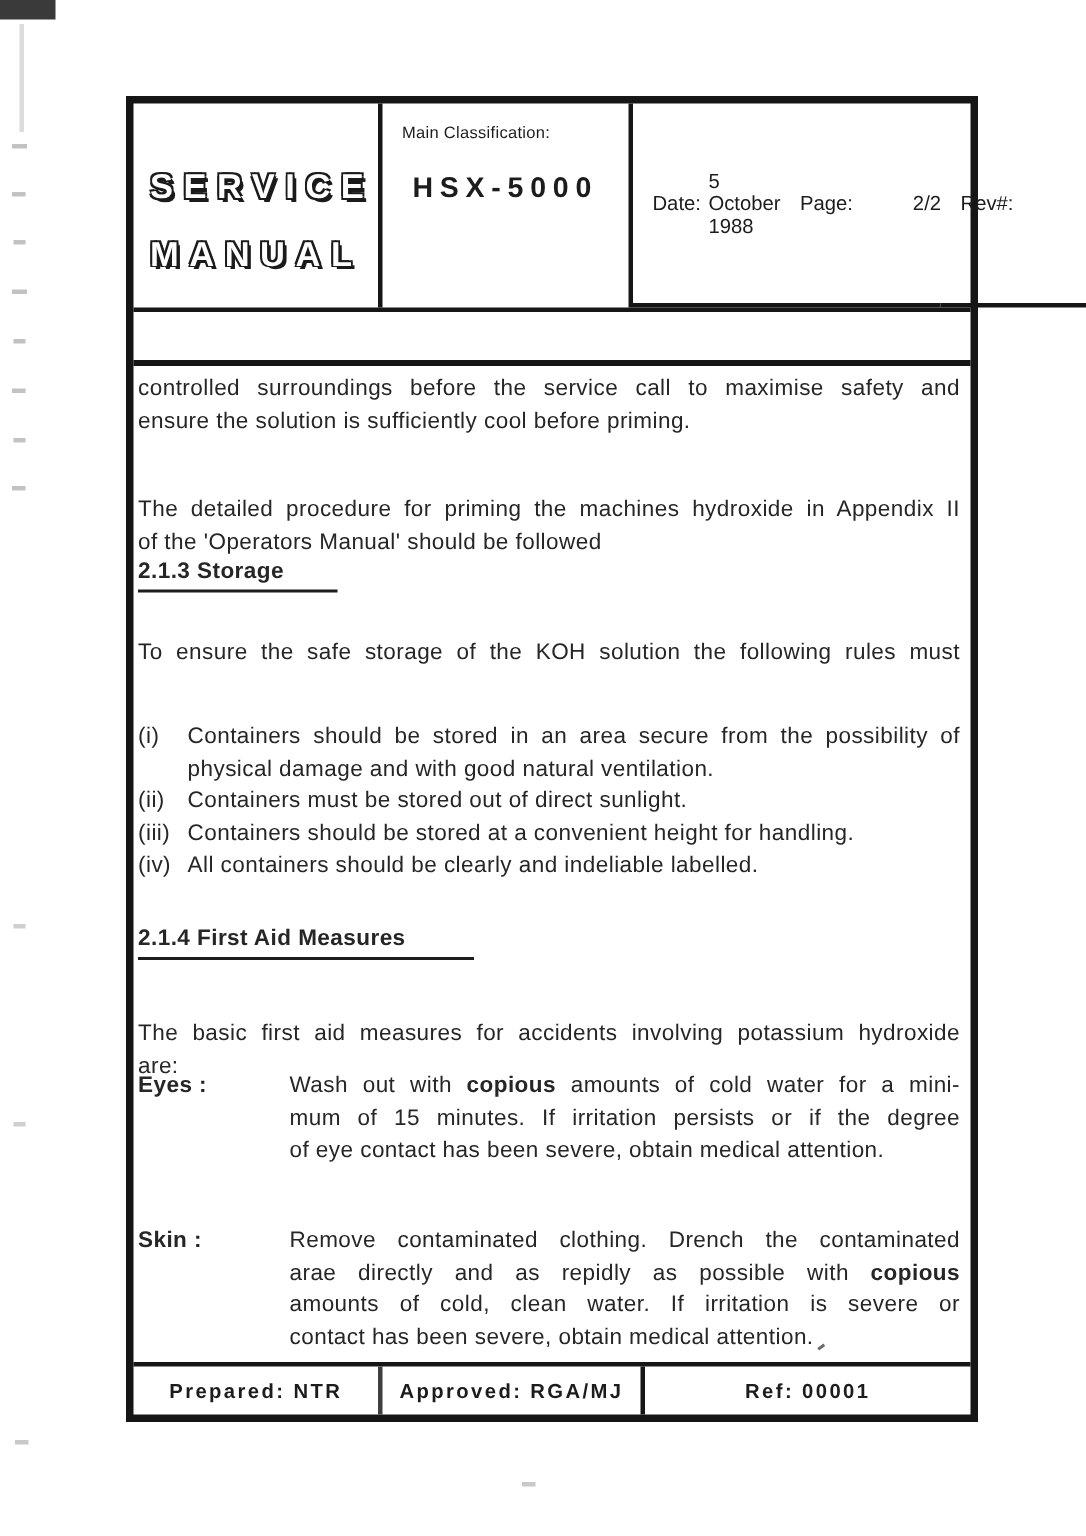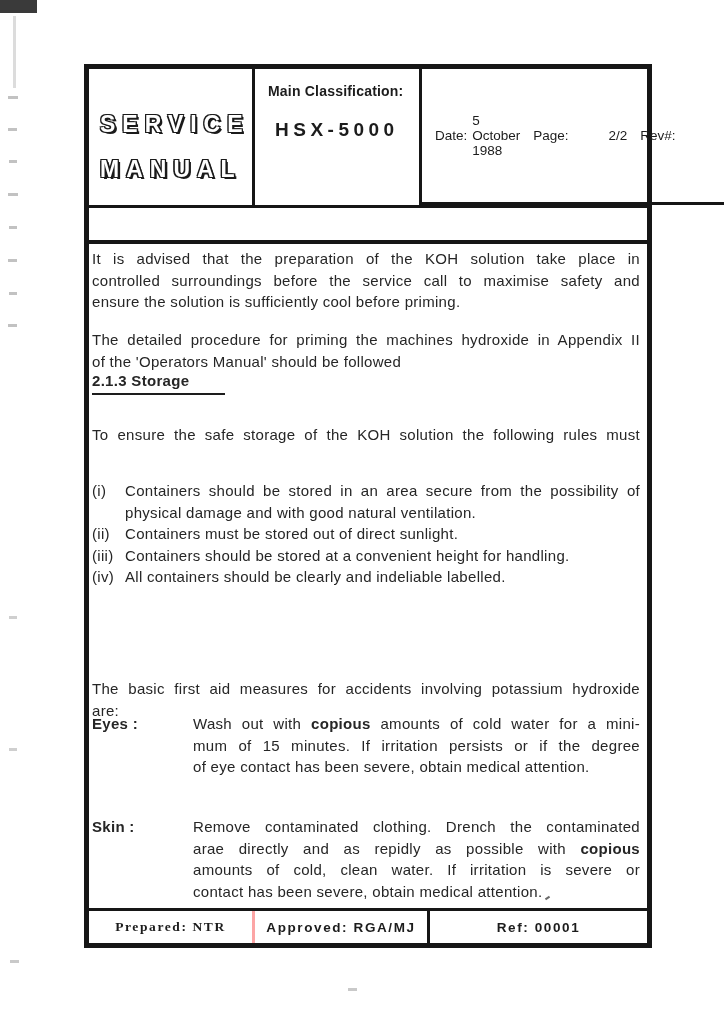--- a/index.html
+++ b/index.html
@@ -29,21 +29,21 @@
 
   
   .header{flex:0 0 139px;display:flex;border-bottom:3px solid #161616;box-sizing:border-box;}
   .title-cell{flex:0 0 166px;border-right:3px solid #161616;box-sizing:border-box;
               padding:33px 0 0 11px;}
   .outline-line{font-size:23px;font-weight:bold;letter-spacing:7px;line-height:45px;color:#ffffff;
       text-shadow:-1.3px -1.3px 0 #1b1b1b,1.3px -1.3px 0 #1b1b1b,-1.3px 1.3px 0 #1b1b1b,
                   1.3px 1.3px 0 #1b1b1b,2.4px 2.4px 0 #1b1b1b;}
   .class-cell{flex:0 0 167px;border-right:3px solid #161616;box-sizing:border-box;
               padding:14px 0 0 13px;}
-  .class-label{font-size:14px;letter-spacing:.2px;font-weight:bold;}
+  .class-label{font-size:11px;letter-spacing:.2px;}
   .model{margin-top:20px;padding-left:7px;font-size:19px;font-weight:bold;letter-spacing:4.5px;}
   .meta-cell{flex:1;display:flex;flex-direction:row;}
   .meta-row{display:flex;align-items:center;padding-left:13px;font-size:13.5px;
             border-bottom:3px solid #161616;box-sizing:border-box;}
   .meta-row.mr3{border-bottom:none;}
   .mr0{flex:0 0 38px;}.mr1{flex:0 0 36px;}.mr2{flex:0 0 35px;gap:38px;}.mr3{flex:1;}
   .mv0{margin-left:5px;}.mv1{margin-left:40px;}.mv2{margin-left:44px;}.mv3{margin-left:16px;}
 
   
   .gap-row{flex:0 0 36px;border-bottom:4px solid #161616;box-sizing:border-box;}
@@ -66,21 +66,21 @@
   .fa{display:flex;}
   .fa-label{flex:0 0 101px;font-weight:bold;}
   .fa-desc{flex:1;}
   .ink-dot{position:absolute;left:456px;top:653px;width:5px;height:2px;background:#6b6b6b;
            transform:rotate(-35deg);}
 
   
   .footer{flex:0 0 35px;border-top:3px solid #161616;box-sizing:border-box;display:flex;}
   .fcell{display:flex;align-items:center;justify-content:center;font-size:13.5px;font-weight:bold;
          letter-spacing:1.6px;box-sizing:border-box;}
-  .f1{flex:0 0 166px;border-right:3px solid #fca5a5;font-family:Liberation Serif, serif;}
+  .f1{flex:0 0 166px;border-right:3px solid #404040;}
   .f2{flex:0 0 175px;border-right:3px solid #161616;}
   .f3{flex:1;}
 </style>
 </head>
 <body>
 
 <div class="screen">
 
   <div class="af a-corner"></div>
   <div class="af a-streak"></div>
@@ -126,21 +126,20 @@
           <span class="mv3">0</span>
         </div>
       </div>
     </div>
 
     <div class="gap-row"></div>
 
     <div class="body-region">
 
       <div class="blk p1">
-        <div class="jl">It is advised that the preparation of the KOH solution take place in</div>
         <div class="jl">controlled surroundings before the service call to maximise safety and</div>
         <div class="jl-last">ensure the solution is sufficiently cool before priming.</div>
       </div>
 
       <div class="blk p2">
         <div class="jl">The detailed procedure for priming the machines hydroxide in Appendix II</div>
         <div class="jl-last">of the 'Operators Manual' should be followed</div>
       </div>
 
       <h3 class="heading h213">2.1.3 Storage</h3>
@@ -170,20 +169,21 @@
           </span>
         </div>
         <div class="rule">
           <span class="rnum">(iv)</span>
           <span class="rbody">
             <div class="jl-last">All containers should be clearly and indeliable labelled.</div>
           </span>
         </div>
       </div>
 
+      <h3 class="heading h214">2.1.4 First Aid Measures</h3>
 
       <div class="blk fai">
         <div class="jl">The basic first aid measures for accidents involving potassium hydroxide</div>
         <div class="jl-last">are:</div>
       </div>
 
       <div class="blk fa eyes">
         <span class="fa-label">Eyes :</span>
         <span class="fa-desc">
           <div class="jl"><span>Wash out with </span><b>copious</b><span> amounts of cold water for a mini-</span></div>

